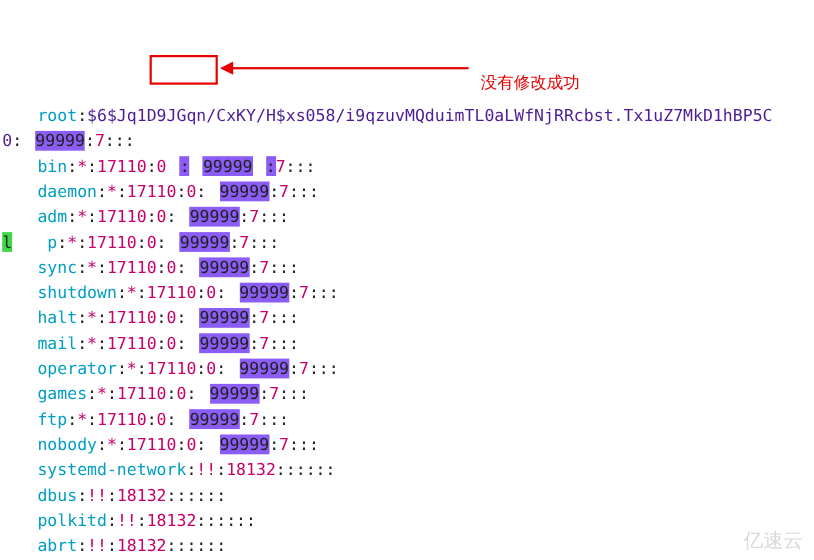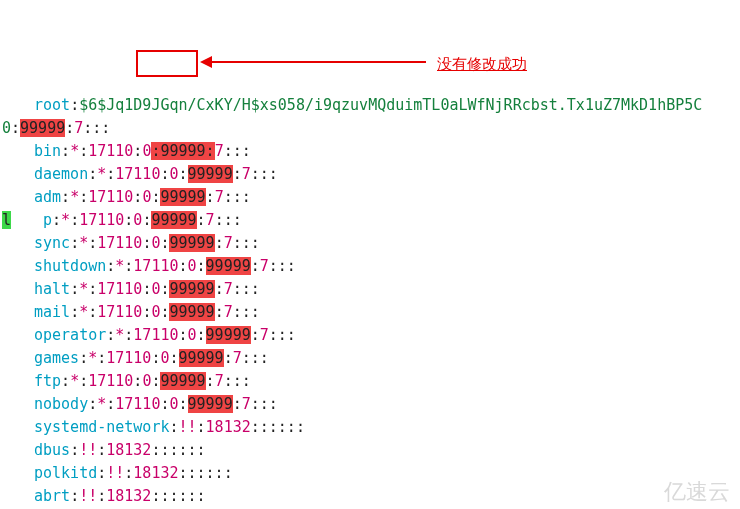--- a/index.html
+++ b/index.html
@@ -12,25 +12,25 @@
       color: #222;
       white-space: pre;
       position: relative;
       width: 740px;
       height: 509px;
       overflow: hidden;
       box-sizing: border-box;
     }
     .user { color: #009ec2; margin-left: 32px; }
     .colon { color: #222; }
-    .hash { color: #15803d; }
+    .hash { color: #4c1d95; }
     .num { color: #c90069; }
     .star { color: #c90069; }
     .ex { color: #c90069; }
-    .hl { background: #ef4444; color: #222; }
+    .hl { background: #8b5cf6; color: #222; margin-left: 12px; }
     .hl-l { background: #3dd84a; color: #222; }
     .line { display: block; }
     .anno-box {
       position: absolute;
       border: 2px solid #e60000;
       z-index: 3;
     }
     .anno-arrow {
       position: absolute;
       height: 2px;
@@ -53,42 +53,42 @@
       font-size: 15px;
       z-index: 3;
       white-space: nowrap;
     }
     .watermark {
       position: absolute;
       right: 10px;
       bottom: 6px;
       color: #d9d9d9;
       font-family: Arial, sans-serif;
-      font-size: 22px;
+      font-size: 18px;
       display: flex;
       align-items: flex-end;
       gap: 6px;
       z-index: 1;
     }
     .watermark-icon {
       width: 28px;
       height: 18px;
       position: relative;
     }
   </style>
 </head>
 <body>
 
 
 
 <div id="terminal"><span class="line"><span class="user">root</span><span class="colon">:</span><span class="hash">$6$Jq1D9JGqn/CxKY/H$xs058/i9qzuvMQduimTL0aLWfNjRRcbst.Tx1uZ7MkD1hBP5C</span></span><span class="line"><span class="hash">0</span><span class="colon">:</span><span class="hl">99999</span><span class="colon">:</span><span class="num">7</span><span class="colon">:::</span></span><span class="line"><span class="user">bin</span><span class="colon">:</span><span class="star">*</span><span class="colon">:</span><span class="num">17110</span><span class="colon">:</span><span class="num">0</span><span class="hl">:</span><span class="hl">99999</span><span class="hl">:</span><span class="num">7</span><span class="colon">:::</span></span><span class="line"><span class="user">daemon</span><span class="colon">:</span><span class="star">*</span><span class="colon">:</span><span class="num">17110</span><span class="colon">:</span><span class="num">0</span><span class="colon">:</span><span class="hl">99999</span><span class="colon">:</span><span class="num">7</span><span class="colon">:::</span></span><span class="line"><span class="user">adm</span><span class="colon">:</span><span class="star">*</span><span class="colon">:</span><span class="num">17110</span><span class="colon">:</span><span class="num">0</span><span class="colon">:</span><span class="hl">99999</span><span class="colon">:</span><span class="num">7</span><span class="colon">:::</span></span><span class="line"><span class="hl-l">l</span><span class="user">p</span><span class="colon">:</span><span class="star">*</span><span class="colon">:</span><span class="num">17110</span><span class="colon">:</span><span class="num">0</span><span class="colon">:</span><span class="hl">99999</span><span class="colon">:</span><span class="num">7</span><span class="colon">:::</span></span><span class="line"><span class="user">sync</span><span class="colon">:</span><span class="star">*</span><span class="colon">:</span><span class="num">17110</span><span class="colon">:</span><span class="num">0</span><span class="colon">:</span><span class="hl">99999</span><span class="colon">:</span><span class="num">7</span><span class="colon">:::</span></span><span class="line"><span class="user">shutdown</span><span class="colon">:</span><span class="star">*</span><span class="colon">:</span><span class="num">17110</span><span class="colon">:</span><span class="num">0</span><span class="colon">:</span><span class="hl">99999</span><span class="colon">:</span><span class="num">7</span><span class="colon">:::</span></span><span class="line"><span class="user">halt</span><span class="colon">:</span><span class="star">*</span><span class="colon">:</span><span class="num">17110</span><span class="colon">:</span><span class="num">0</span><span class="colon">:</span><span class="hl">99999</span><span class="colon">:</span><span class="num">7</span><span class="colon">:::</span></span><span class="line"><span class="user">mail</span><span class="colon">:</span><span class="star">*</span><span class="colon">:</span><span class="num">17110</span><span class="colon">:</span><span class="num">0</span><span class="colon">:</span><span class="hl">99999</span><span class="colon">:</span><span class="num">7</span><span class="colon">:::</span></span><span class="line"><span class="user">operator</span><span class="colon">:</span><span class="star">*</span><span class="colon">:</span><span class="num">17110</span><span class="colon">:</span><span class="num">0</span><span class="colon">:</span><span class="hl">99999</span><span class="colon">:</span><span class="num">7</span><span class="colon">:::</span></span><span class="line"><span class="user">games</span><span class="colon">:</span><span class="star">*</span><span class="colon">:</span><span class="num">17110</span><span class="colon">:</span><span class="num">0</span><span class="colon">:</span><span class="hl">99999</span><span class="colon">:</span><span class="num">7</span><span class="colon">:::</span></span><span class="line"><span class="user">ftp</span><span class="colon">:</span><span class="star">*</span><span class="colon">:</span><span class="num">17110</span><span class="colon">:</span><span class="num">0</span><span class="colon">:</span><span class="hl">99999</span><span class="colon">:</span><span class="num">7</span><span class="colon">:::</span></span><span class="line"><span class="user">nobody</span><span class="colon">:</span><span class="star">*</span><span class="colon">:</span><span class="num">17110</span><span class="colon">:</span><span class="num">0</span><span class="colon">:</span><span class="hl">99999</span><span class="colon">:</span><span class="num">7</span><span class="colon">:::</span></span><span class="line"><span class="user">systemd-network</span><span class="colon">:</span><span class="ex">!</span><span class="ex">!</span><span class="colon">:</span><span class="num">18132</span><span class="colon">::::::</span></span><span class="line"><span class="user">dbus</span><span class="colon">:</span><span class="ex">!</span><span class="ex">!</span><span class="colon">:</span><span class="num">18132</span><span class="colon">::::::</span></span><span class="line"><span class="user">polkitd</span><span class="colon">:</span><span class="ex">!</span><span class="ex">!</span><span class="colon">:</span><span class="num">18132</span><span class="colon">::::::</span></span><span class="line"><span class="user">abrt</span><span class="colon">:</span><span class="ex">!</span><span class="ex">!</span><span class="colon">:</span><span class="num">18132</span><span class="colon">::::::</span></span><span class="line"></span></div>
 
 <div class="anno-box" style="left: 136px; top: 50px; width: 58px; height: 23px;"></div>
 <div class="anno-arrow" style="left: 210px; top: 61px; width: 216px;"></div>
-<div class="anno-text" style="left: 437px; top: 52px; text-decoration: underline;">没有修改成功</div>
+<div class="anno-text" style="left: 437px; top: 64px;">没有修改成功</div>
 
 <div class="watermark">
   <span class="watermark-icon">
     
   </span>
   <span>亿速云</span>
 </div>
 
 
 

